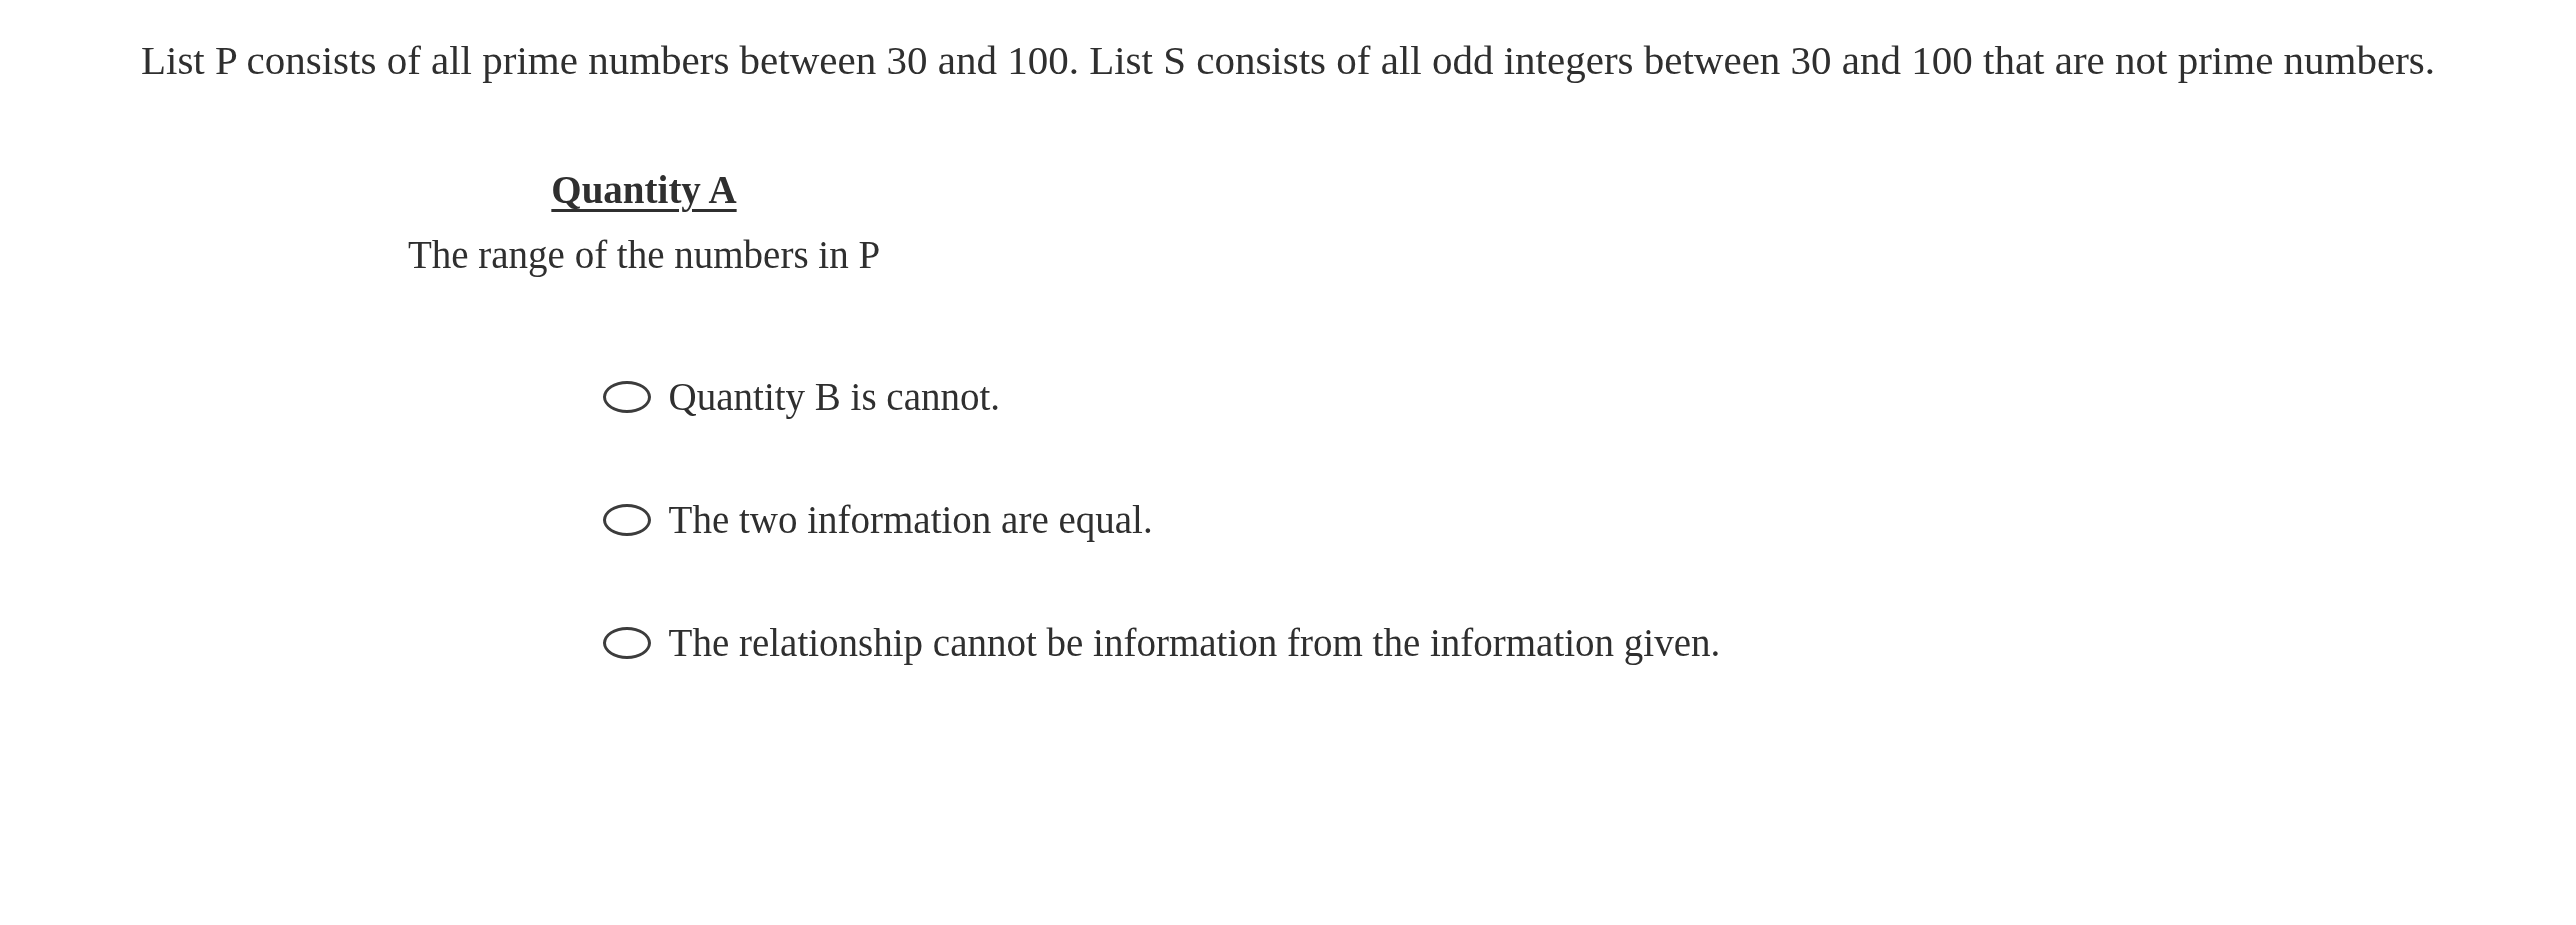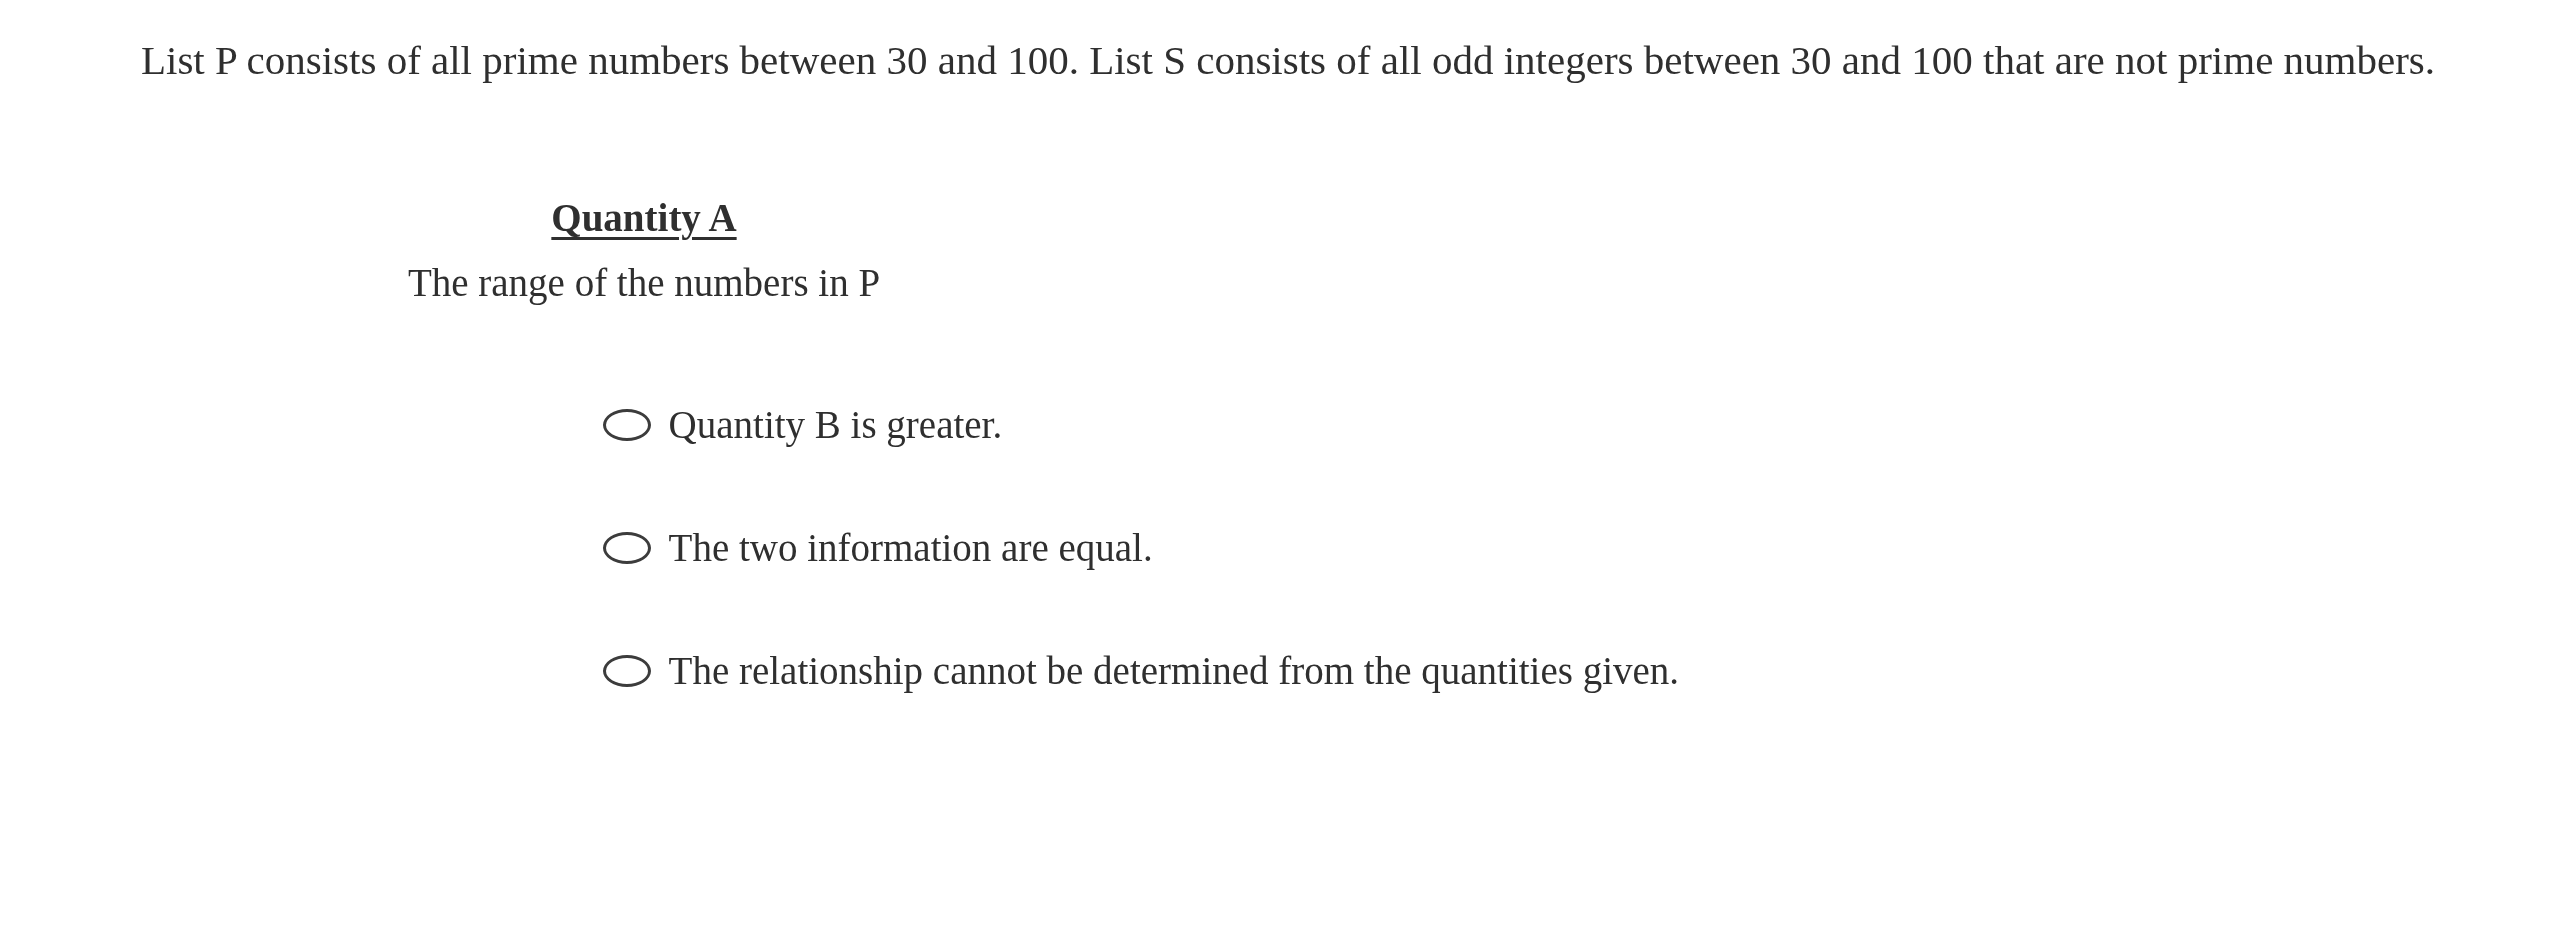--- a/index.html
+++ b/index.html
@@ -17,21 +17,21 @@
   }
   .prompt {
     margin: 26px auto 0;
     max-width: 2338px;
     text-align: center;
     font-size: 41px;
     line-height: 68px;
   }
   .quantities {
     display: flex;
-    margin-top: 100px;
+    margin-top: 72px;
   }
   .quantity {
     flex: 1 1 50%;
     text-align: center;
   }
   .q-label {
     font-size: 39px;
     line-height: 47px;
     font-weight: 700;
     text-decoration: underline;
@@ -82,29 +82,29 @@
     </div>
     <div class="quantity">
     </div>
   </div>
 
   <div class="options">
 
 
     <div class="option">
       <span class="radio"></span>
-      <span class="option-label">Quantity B is greater.</span>
+      <span class="option-label">Quantity B is cannot.</span>
     </div>
 
     <div class="option">
       <span class="radio"></span>
       <span class="option-label">The two information are equal.</span>
     </div>
 
     <div class="option">
       <span class="radio"></span>
-      <span class="option-label">The relationship cannot be determined from the quantities given.</span>
+      <span class="option-label">The relationship cannot be information from the information given.</span>
     </div>
 
   </div>
 
 </main>
 
 
 </body></html>

